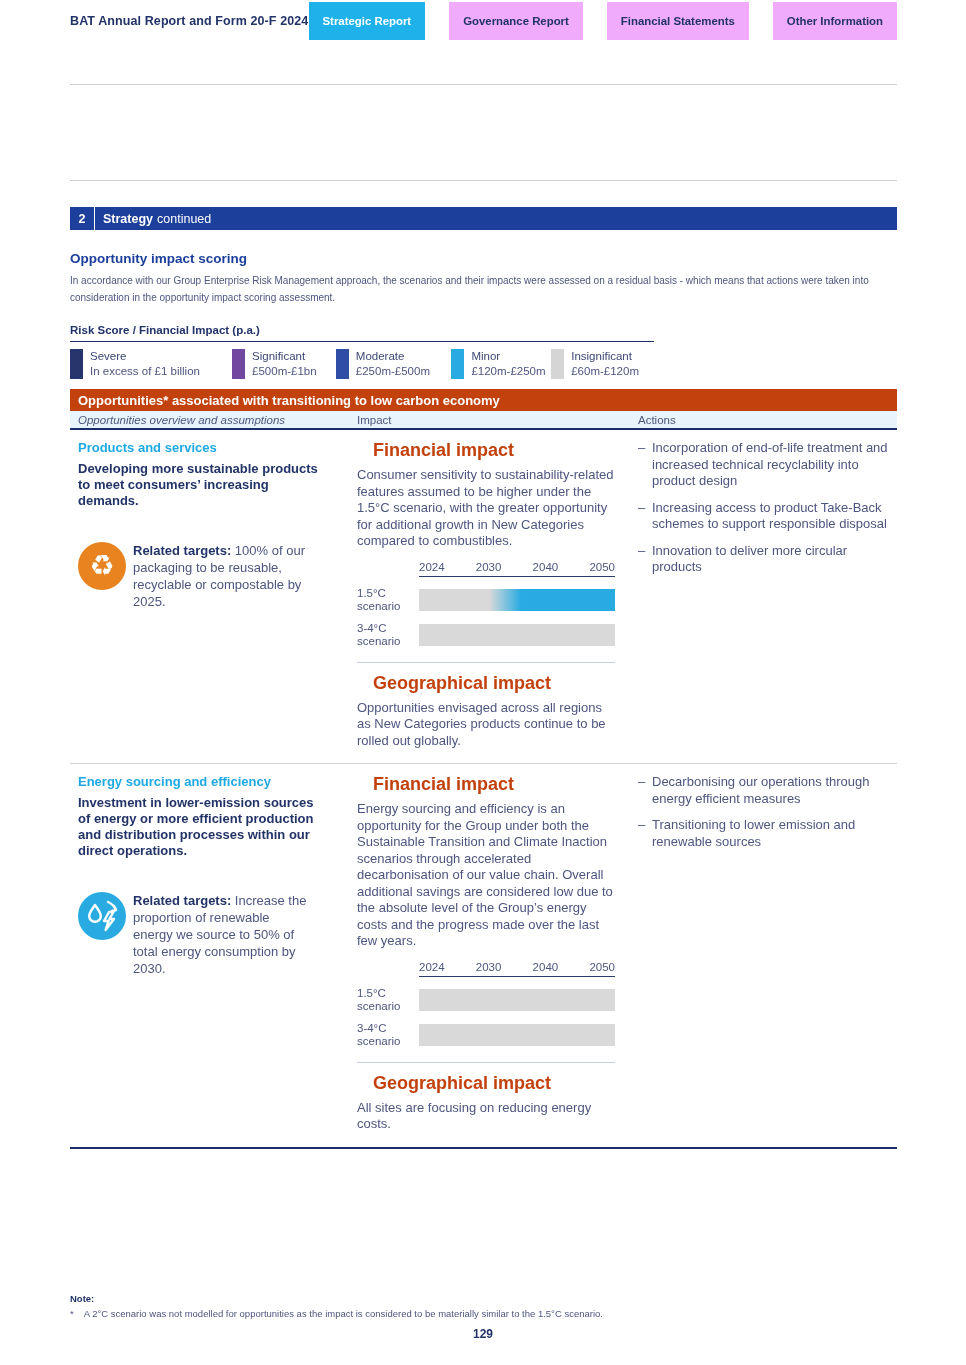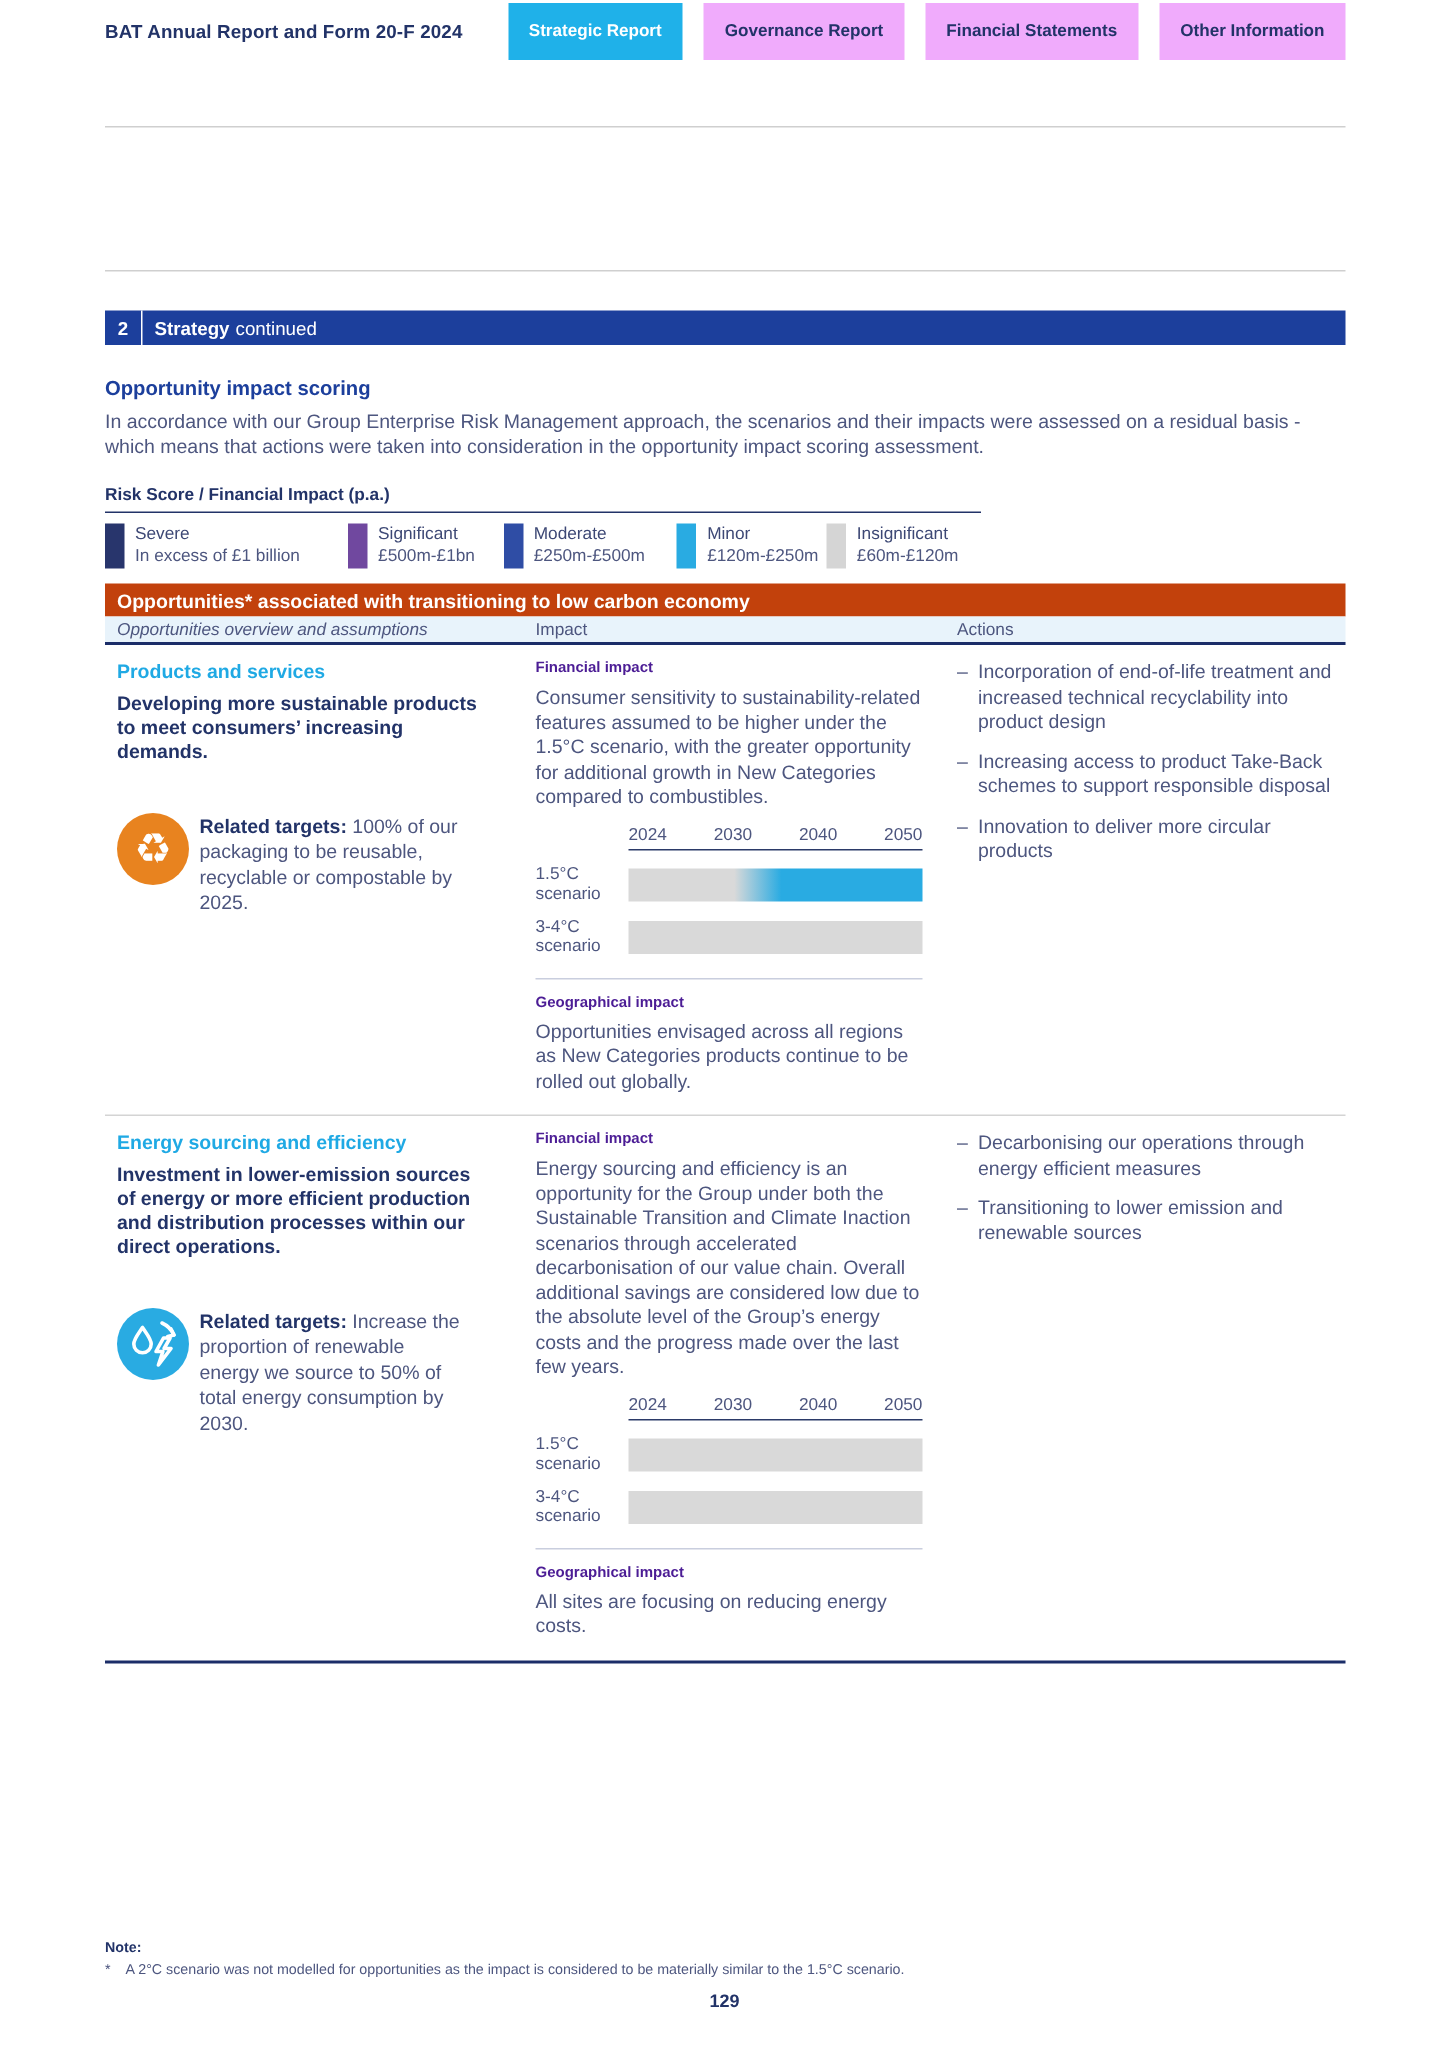--- a/index.html
+++ b/index.html
@@ -5,37 +5,37 @@
   * { box-sizing: border-box; margin: 0; padding: 0; }
   html,body { background:#ffffff; }
   .page {
     position: relative; width: 966px; height: 1365px; background: #fff;
     font-family: "Liberation Sans", sans-serif; color: #4d567f; overflow: hidden;
   }
   
   .header { position:absolute; left:70px; right:69px; top:0; height:42px;
             display:flex; justify-content:space-between; align-items:center; }
   .header-title { font-weight:bold; font-size:12.5px; color:#223368; letter-spacing:.1px; }
-  .tabs { display:flex; gap:14px; height:38px; align-self:flex-start; margin-top:2px; }
+  .tabs { display:flex; gap:24px; height:38px; align-self:flex-start; margin-top:2px; }
   .tab { display:flex; align-items:center; justify-content:center; padding:0 14px;
          font-size:11.4px; font-weight:bold; color:#223368; background:#f0abfc; cursor:pointer; white-space:nowrap; }
   .tab.active { background:#1fb1e9; color:#fff; }
   
   .rule { position:absolute; left:70px; right:69px; border-top:1px solid #cfcfcf; }
   
   .banner { position:absolute; left:70px; right:69px; top:207px; height:23px;
             background:#1c3f9c; color:#fff; display:flex; align-items:stretch; font-size:12.5px; }
   .banner-num { width:25px; display:flex; align-items:center; justify-content:center;
                 font-weight:bold; border-right:1.5px solid #fff; }
   .banner-text { display:flex; align-items:center; padding-left:8px; gap:4px; }
   .banner-title { font-weight:bold; }
   
   .intro { position:absolute; left:70px; right:69px; top:251px; }
   .intro-h { font-size:13.5px; font-weight:bold; color:#1c3f9c; margin-bottom:7px; }
-  .intro-p { font-size:13px; line-height:16.5px; }
+  .intro-p { font-size:10px; line-height:16.5px; }
   
   .legend { position:absolute; left:70px; top:324px; width:584px; }
   .legend-title { font-size:11.5px; font-weight:bold; color:#223368; padding-bottom:5px;
                   border-bottom:1px solid #223368; }
   .legend-items { display:flex; padding-top:7px; }
   .legend-item { display:flex; gap:7px; }
   .li-w0{width:164px}.li-w1{width:105px}.li-w2{width:117px}.li-w3{width:101px}.li-w4{width:104px}
   .swatch { width:13px; height:30px; flex:0 0 13px; }
   .legend-label { font-size:11.5px; line-height:14.5px; color:#3d4875; }
   .legend-range { font-weight:normal; color:#4d567f; }
@@ -53,21 +53,21 @@
   .c2 { padding:10px 23px 14px 0; }
   .c3 { padding:10px 0 12px 0; }
   .category { color:#1fa9e4; font-size:13px; font-weight:bold; margin-bottom:6px; }
   .summary { font-weight:bold; color:#223368; font-size:13px; line-height:16px; }
   .related { display:flex; gap:7px; margin-top:33px; align-items:flex-start; }
   .icon-circle { width:48px; height:48px; border-radius:50%; flex:0 0 48px;
                  display:flex; align-items:center; justify-content:center; color:#fff; }
   .recycle-glyph { font-size:28px; line-height:1; font-family:"DejaVu Sans", sans-serif; }
   .related-text { font-size:13px; line-height:17px; width:176px; }
   .related-label { font-weight:bold; color:#223368; }
-  .impact-h { font-size:10px; font-weight:bold; color:#4c1d95; margin-bottom:6px; }
+  .impact-h { font-size:18px; font-weight:bold; color:#c2410c; margin-bottom:6px;margin-left:16px; }
   .impact-p { font-size:13px; line-height:16.5px; }
   .timeline { margin-top:11px; display:grid; grid-template-columns:62px 1fr; row-gap:8px; font-size:11.5px; }
   .tl-years { grid-column:2; display:flex; justify-content:space-between; padding-bottom:3px;
               border-bottom:1.5px solid #2b3a68; margin-bottom:2px; color:#4d567f; }
   .tl-label { align-self:center; line-height:13.5px; }
   .tl-bar { height:22px; align-self:center; }
   .bar-grad { background:linear-gradient(90deg,#d9d9d9 0%,#d9d9d9 36%,#29abe2 52%,#29abe2 100%); }
   .bar-gray { background:#d9d9d9; }
   .impact-hr { border:0; border-top:1px solid #c9cede; margin:13px 0 10px; }
   .action { display:flex; font-size:13px; line-height:16.5px; margin-bottom:10px; }

